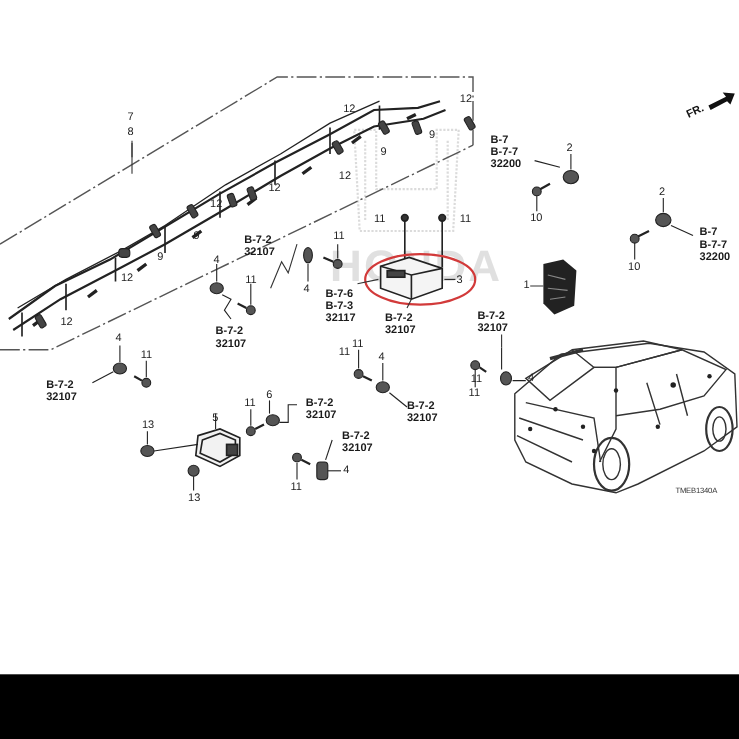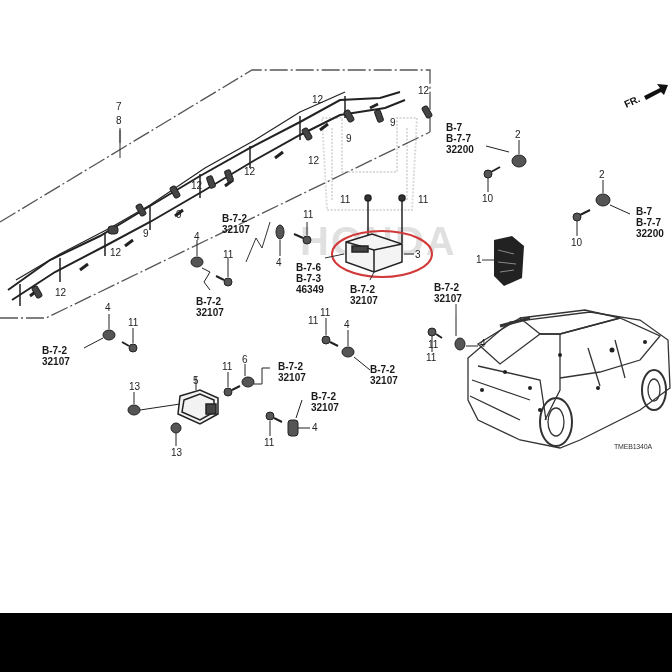--- a/index.html
+++ b/index.html
@@ -294,21 +294,21 @@
     <div>B-7-7</div>
     <div>32200</div>
   </div>
   <div class="lbl" style="left:222px;top:213px;">
     <div>B-7-2</div>
     <div>32107</div>
   </div>
   <div class="lbl" style="left:296px;top:262px;">
     <div>B-7-6</div>
     <div>B-7-3</div>
-    <div>46349</div>
+    <div>32117</div>
   </div>
   <div class="lbl" style="left:350px;top:284px;">
     <div>B-7-2</div>
     <div>32107</div>
   </div>
   <div class="lbl" style="left:434px;top:282px;">
     <div>B-7-2</div>
     <div>32107</div>
   </div>
   <div class="lbl" style="left:196px;top:296px;">

